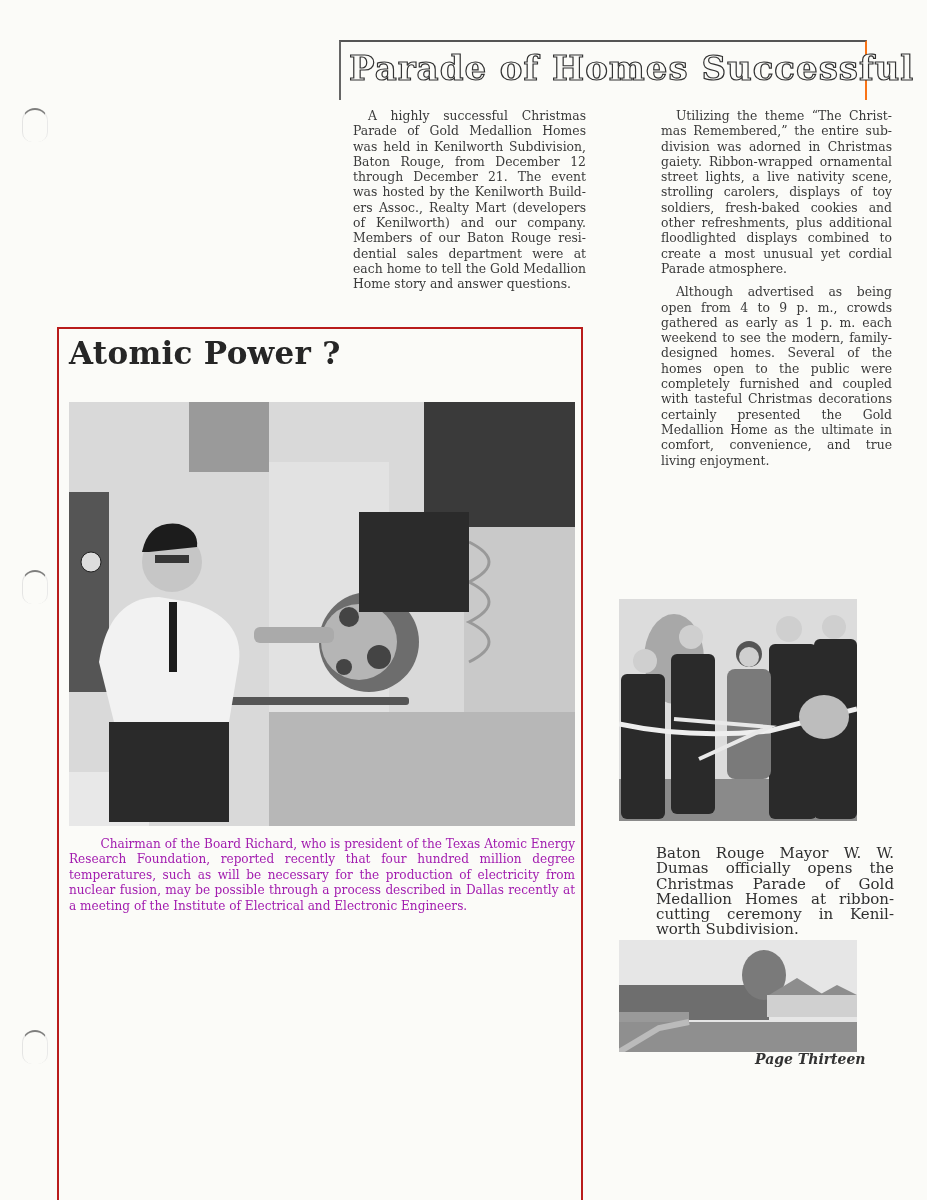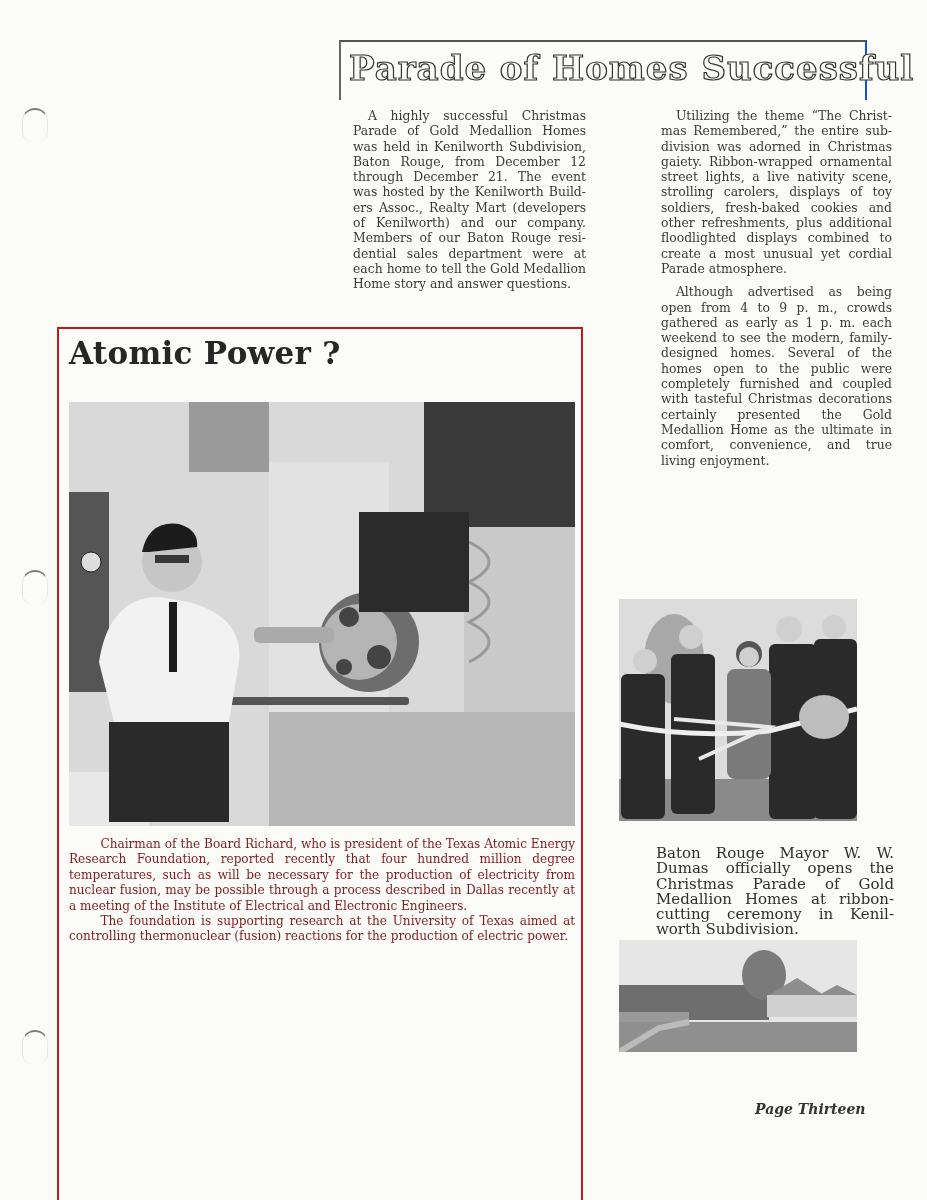--- a/index.html
+++ b/index.html
@@ -17,21 +17,21 @@
     box-sizing: border-box;
     opacity: 0.75;
   }
   .punch.p1 { top: 108px; }
   .punch.p2 { top: 570px; }
   .punch.p3 { top: 1030px; }
 
   
   .parade-title-box {
     position: absolute; left: 339px; top: 40px; width: 528px; height: 60px;
-    border-top: 2px solid #555; border-left: 2px solid #666; border-right: 2px solid #1d4ed8;
+    border-top: 2px solid #555; border-left: 2px solid #666; border-right: 2px solid #f97316;
     box-sizing: border-box;
   }
   .parade-title {
     position: absolute; left: 8px; top: 6px; margin: 0;
     font-family: "DejaVu Serif", serif; font-size: 34px; font-weight: bold;
     letter-spacing: 1px; color: #fbfbf8;
     -webkit-text-stroke: 1.2px #333;
     white-space: nowrap;
   }
 
@@ -53,39 +53,39 @@
     position: absolute; left: 10px; top: 6px; margin: 0;
     font-family: "DejaVu Serif", serif; font-weight: bold;
     font-size: 31px; color: #262626; letter-spacing: 0.3px;
   }
   .atomic-photo {
     position: absolute; left: 10px; top: 73px; width: 506px; height: 424px;
     background: #bdbdbd; overflow: hidden;
   }
   .atomic-body {
     position: absolute; left: 10px; top: 508px; width: 506px;
-    font-size: 12.1px; line-height: 15.4px; text-align: justify; color: #7f1d1d;
+    font-size: 12.1px; line-height: 15.4px; text-align: justify; color: #a21caf;
   }
   .atomic-body p { margin: 0; text-indent: 2.6em; }
 
   .ribbon-photo {
     position: absolute; left: 619px; top: 599px; width: 238px; height: 222px;
     background: #c9c9c9; overflow: hidden;
   }
   .caption {
     position: absolute; left: 656px; top: 846px; width: 238px;
     font-size: 15px; line-height: 15.3px; font-weight: normal; color: #2f2f2f;
     text-align: justify;
   }
   .homes-photo {
     position: absolute; left: 619px; top: 940px; width: 238px; height: 112px;
     background: #d8d8d8; overflow: hidden;
   }
   .page-number {
-    position: absolute; left: 755px; top: 1101px;
+    position: absolute; left: 755px; top: 1051px;
     font-style: italic; font-weight: bold; font-size: 14px; color: #333;
     font-family: "DejaVu Serif", serif;
   }
   svg { display: block; }
 </style>
 </head>
 <body>
 
 <div class="punch p1"></div>
 <div class="punch p2"></div>
@@ -178,17 +178,16 @@
       <circle cx="103" cy="160" r="30" fill="#c6c6c6"></circle>
       <path d="M73 150 Q80 118 110 122 Q130 128 128 145 L80 150 Z" fill="#1c1c1c"></path>
       <rect x="86" y="153" width="34" height="8" fill="#111" opacity="0.8"></rect>
       <path d="M70 325 Q60 370 80 400" stroke="#1a1a1a" stroke-width="18" fill="none"></path>
       <rect x="40" y="320" width="120" height="100" fill="#2a2a2a"></rect>
     </svg>
   </div>
 
   <div class="atomic-body">
     <p>Chairman of the Board Richard, who is president of the Texas Atomic Energy Research Foundation, reported recently that four hundred million de­gree temperatures, such as will be necessary for the production of electricity from nuclear fusion, may be possible through a process described in Dallas recently at a meeting of the Institute of Electrical and Electronic Engineers.</p>
-    <p>The foundation is supporting research at the University of Texas aimed at controlling thermonuclear (fusion) reactions for the production of elec­tric power.</p>
   </div>
 </div>
 
 <div class="page-number">Page Thirteen</div>
 
 </body></html>

